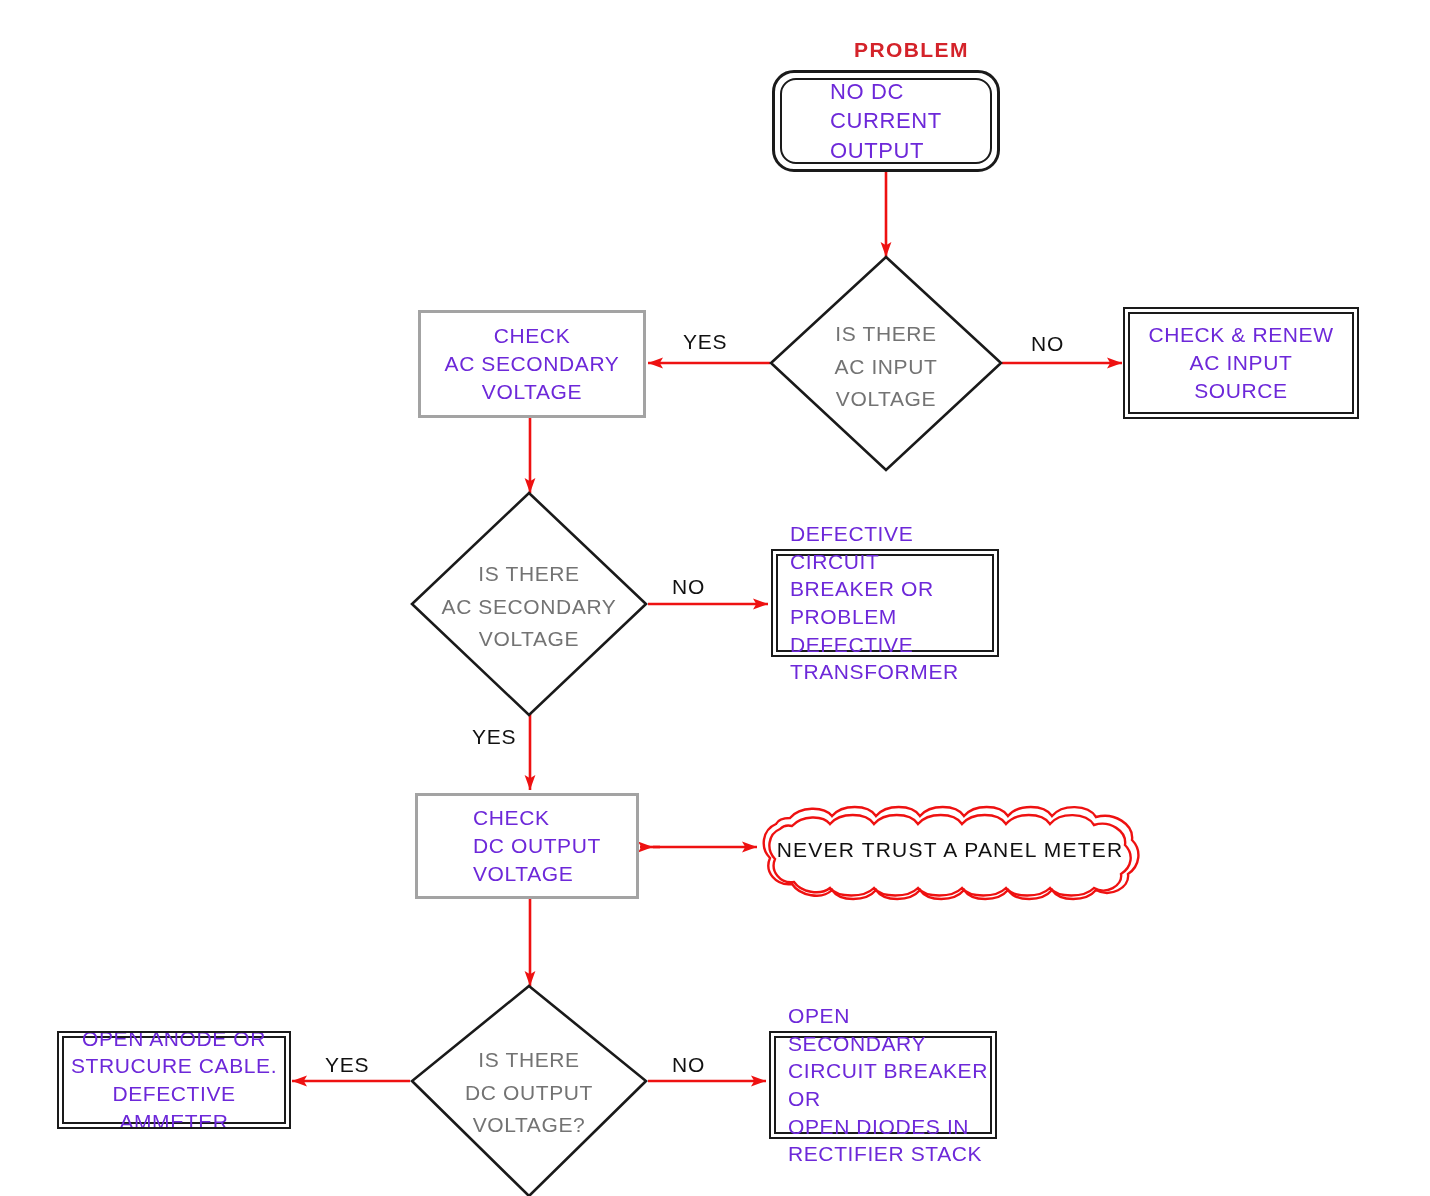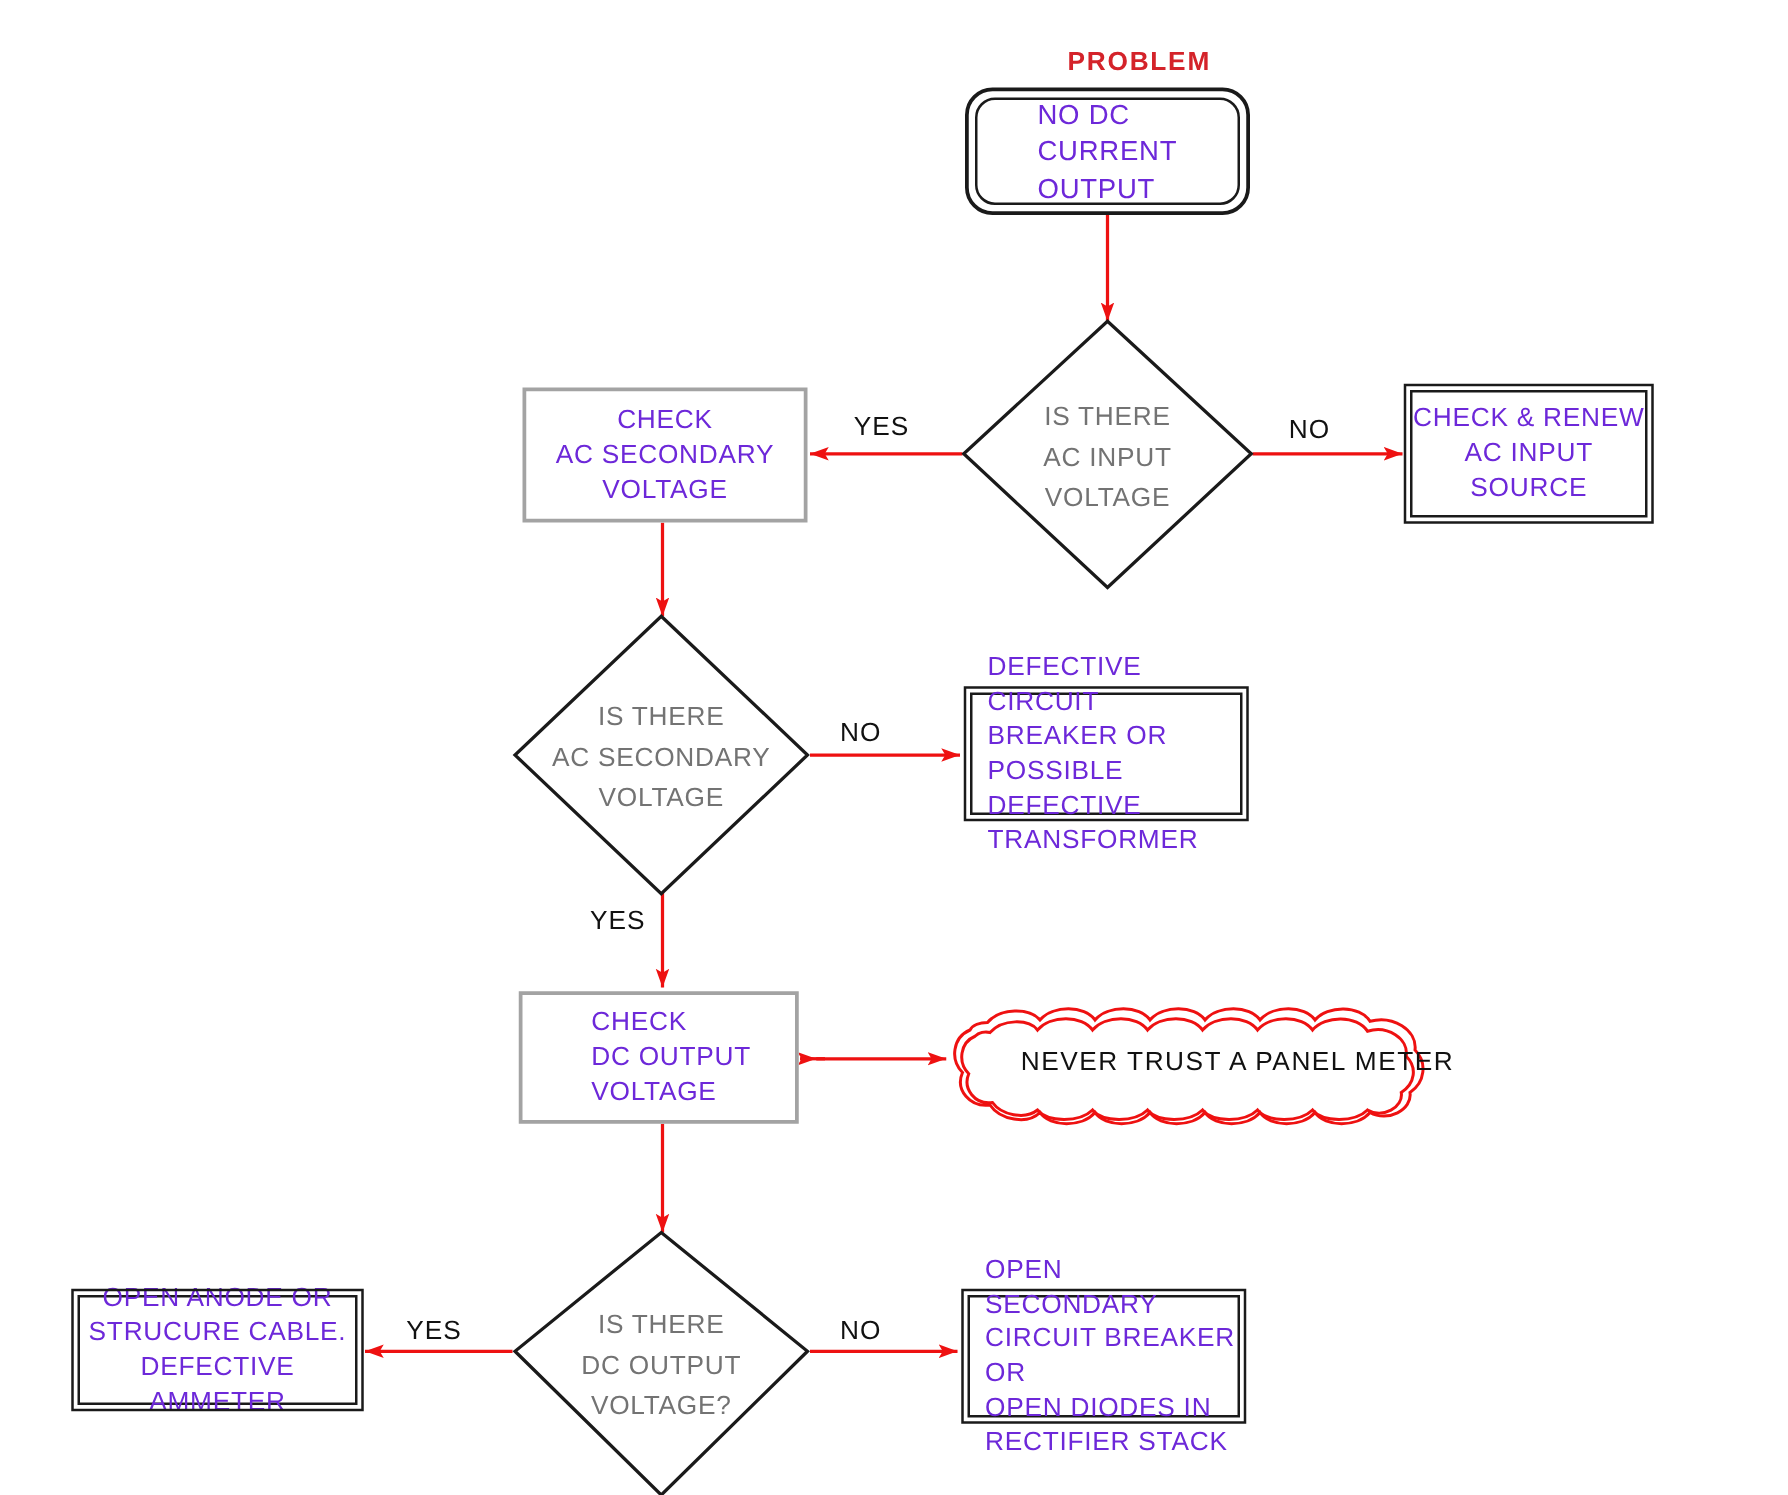--- a/index.html
+++ b/index.html
@@ -204,44 +204,44 @@
   <div class="diamond-text fs21" style="left:771px; top:318px; width:230px;">IS  THERE
 AC  INPUT
 VOLTAGE</div>
 
   <div class="node box-single" style="left:418px; top:310px; width:228px; height:108px;">
     <div class="node-text t-center fs21">CHECK
 AC  SECONDARY
 VOLTAGE</div>
   </div>
 
-  <div class="node box-double" style="left:1128px; top:312px; width:190px; height:102px;">
+  <div class="node box-double" style="left:1128px; top:312px; width:226px; height:102px;">
     <div class="node-text t-center fs21">CHECK  &amp;  RENEW
 AC  INPUT
 SOURCE</div>
   </div>
 
   <div class="diamond-text fs21" style="left:412px; top:558px; width:234px;">IS  THERE
 AC  SECONDARY
 VOLTAGE</div>
 
   <div class="node box-double" style="left:776px; top:554px; width:218px; height:98px;">
     <div class="node-text t-left fs21 pad-l-12">DEFECTIVE  CIRCUIT
 BREAKER  OR
-POSSIBLE  DEFECTIVE
+PROBLEM  DEFECTIVE
 TRANSFORMER</div>
   </div>
 
   <div class="node box-single" style="left:415px; top:793px; width:224px; height:106px;">
     <div class="node-text t-left fs21 pad-l-55">CHECK
 DC  OUTPUT
 VOLTAGE</div>
   </div>
 
-  <div class="cloud-text" style="left:770px; top:838px; width:360px;padding-left:40px;">NEVER  TRUST  A  PANEL  METER</div>
+  <div class="cloud-text" style="left:770px; top:838px; width:360px;">NEVER  TRUST  A  PANEL  METER</div>
 
   <div class="diamond-text fs21" style="left:412px; top:1044px; width:234px;">IS  THERE
 DC  OUTPUT
 VOLTAGE?</div>
 
   <div class="node box-double" style="left:62px; top:1036px; width:224px; height:88px;">
     <div class="node-text t-center fs21">OPEN  ANODE  OR
 STRUCURE  CABLE.
 DEFECTIVE  AMMETER</div>
   </div>

